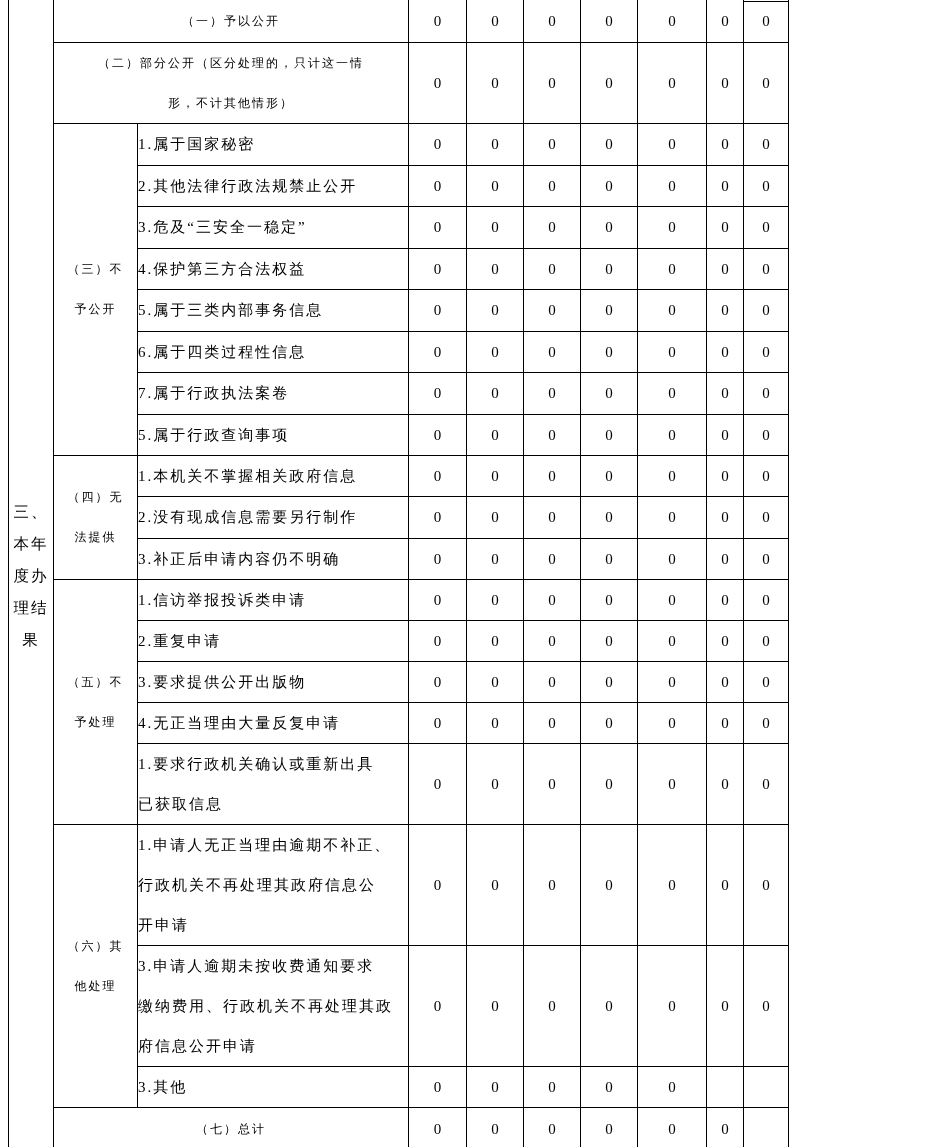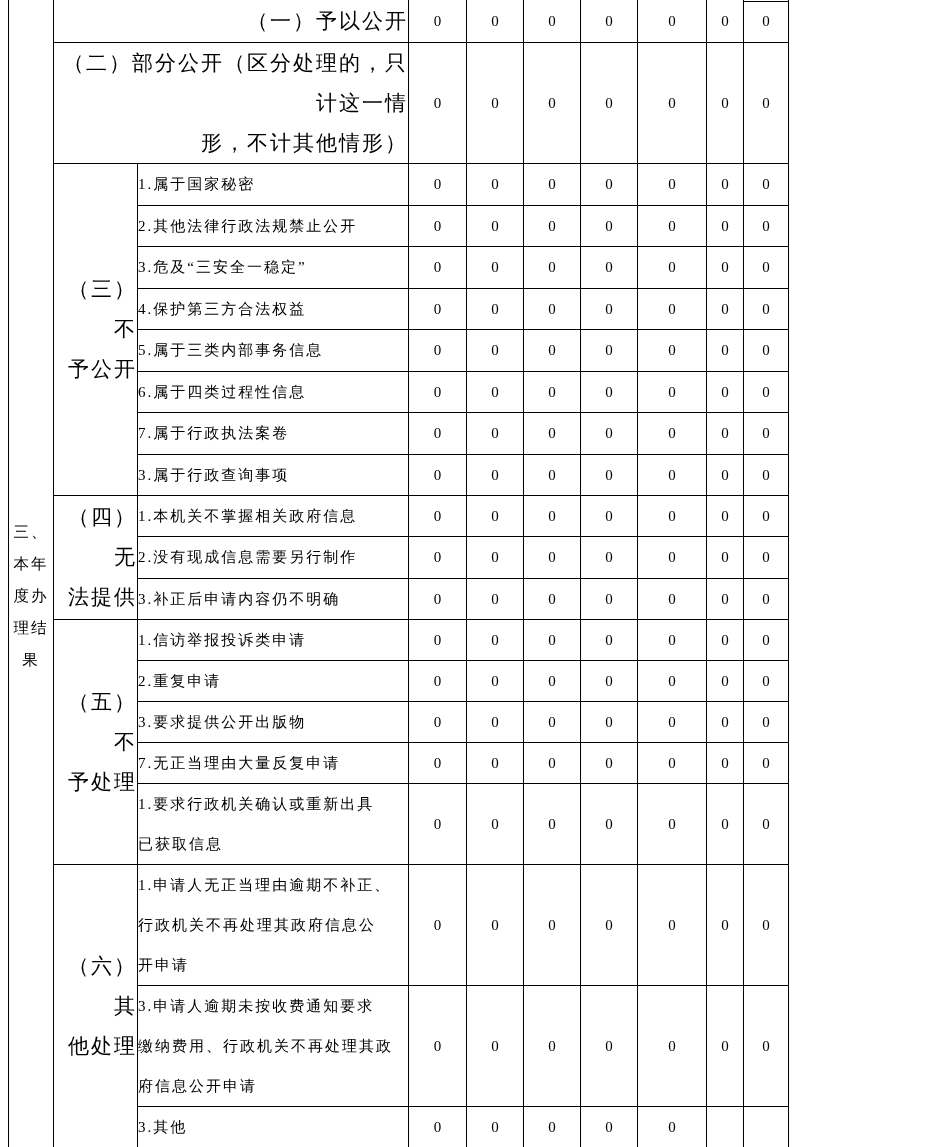--- a/index.html
+++ b/index.html
@@ -6,21 +6,21 @@
   #page{position:relative;width:948px;height:1147px;background:#ffffff;overflow:hidden;
         font-family:"Liberation Serif","DejaVu Serif",serif;color:#000;}
   table.report{position:absolute;left:8px;top:0;border-collapse:collapse;table-layout:fixed;
                border:none;}
   table.report td{border:1px solid #000;padding:0;vertical-align:middle;overflow:hidden;}
   tr.first td{border-top:none;}
   tr.last td{border-bottom:none;}
   td.nobot{border-bottom:none !important;}
   td.seclabel{text-align:center;white-space:pre-line;font-size:15.5px;letter-spacing:2px;
               line-height:32px;vertical-align:middle;}
-  td.cat{text-align:right;white-space:pre-line;font-size:21px;letter-spacing:2px;
+  td.cat{text-align:center;white-space:pre-line;font-size:12px;letter-spacing:2px;
          line-height:40px;padding-left:6px;padding-right:2px;margin-left:24px;}
   td.sub{text-align:left;white-space:pre-line;font-size:15px;letter-spacing:2px;
          line-height:40px;padding-left:7px;padding-right:2px;}
   td.val{text-align:center;font-size:15px;line-height:40px;position:relative;}
   td.top{vertical-align:top;}
   span.seg{position:absolute;top:1px;left:-1px;right:-1px;height:0;border-top:1px solid #000;}
 </style>
 </head>
 <body>
 
@@ -131,21 +131,21 @@
           <td class="sub">7.属于行政执法案卷</td>
           <td class="val">0</td>
           <td class="val">0</td>
           <td class="val">0</td>
           <td class="val">0</td>
           <td class="val">0</td>
           <td class="val">0</td>
           <td class="val">0</td>
         </tr>
         <tr style="height: 41px;">
-          <td class="sub">3.属于行政查询事项</td>
+          <td class="sub">5.属于行政查询事项</td>
           <td class="val">0</td>
           <td class="val">0</td>
           <td class="val">0</td>
           <td class="val">0</td>
           <td class="val">0</td>
           <td class="val">0</td>
           <td class="val">0</td>
         </tr>
         <tr style="height: 41px;">
           <td class="cat" rowspan="3">（四）无
@@ -205,21 +205,21 @@
           <td class="sub">3.要求提供公开出版物</td>
           <td class="val">0</td>
           <td class="val">0</td>
           <td class="val">0</td>
           <td class="val">0</td>
           <td class="val">0</td>
           <td class="val">0</td>
           <td class="val">0</td>
         </tr>
         <tr style="height: 41px;">
-          <td class="sub">7.无正当理由大量反复申请</td>
+          <td class="sub">4.无正当理由大量反复申请</td>
           <td class="val">0</td>
           <td class="val">0</td>
           <td class="val">0</td>
           <td class="val">0</td>
           <td class="val">0</td>
           <td class="val">0</td>
           <td class="val">0</td>
         </tr>
         <tr style="height: 81px;">
           <td class="sub">1.要求行政机关确认或重新出具

